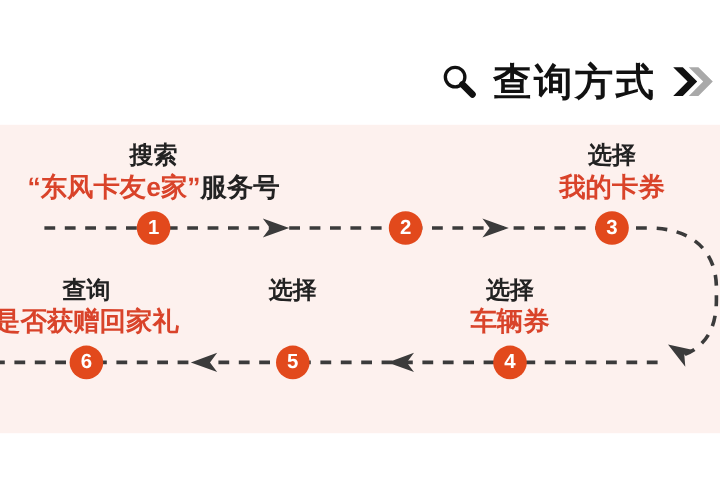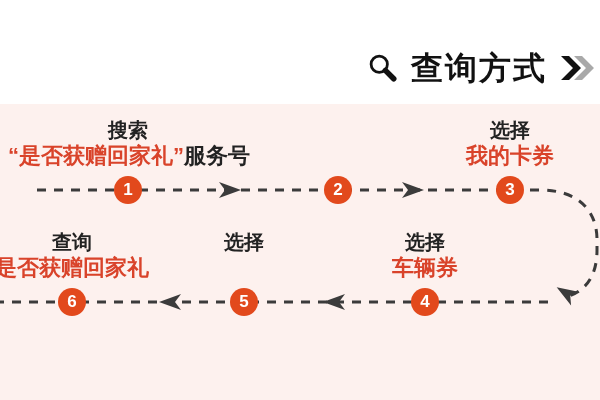--- a/index.html
+++ b/index.html
@@ -20,21 +20,21 @@
     display:flex;align-items:center;justify-content:flex-end;gap:13px;
   }
   .title-text{
     font-size:32px;font-weight:bold;color:var(--title_color);
     letter-spacing:2px;line-height:1;
   }
   .icon-wrap{display:flex;align-items:center;}
 
   
   .panel{
-    position:absolute;left:0;top:104px;width:600px;height:297px;
+    position:absolute;left:0;top:104px;width:600px;height:257px;
     background:var(--panel_bg);
   }
   .flow-svg{position:absolute;left:0;top:0;width:600px;height:241px;}
   .flow-path{fill:none;stroke:var(--line_color);stroke-width:3;stroke-dasharray:9 8;}
   .arrow{fill:var(--line_color);}
 
   
   .step{
     position:absolute;width:240px;text-align:center;white-space:nowrap;
   }
@@ -89,21 +89,21 @@
       <polygon class="arrow" points="-11,-8 11,0 -11,8 -5,0" transform="translate(413,86)"></polygon>
 
       <polygon class="arrow" points="-11,-8 11,0 -11,8 -5,0" transform="translate(566,189) rotate(212)"></polygon>
 
       <polygon class="arrow" points="-11,-8 11,0 -11,8 -5,0" transform="translate(170,198) rotate(180)"></polygon>
       <polygon class="arrow" points="-11,-8 11,0 -11,8 -5,0" transform="translate(334,198) rotate(180)"></polygon>
     </svg>
 
     <div class="step" style="left:8px;top:13px">
       <div class="action">搜索</div>
-      <div class="value"><span class="hl">“是否获赠回家礼”</span><span class="sfx">服务号</span></div>
+      <div class="value"><span class="hl">“东风卡友e家”</span><span class="sfx">服务号</span></div>
     </div>
     <div class="step" style="left:390px;top:13px">
       <div class="action">选择</div>
       <div class="value"><span class="hl">我的卡券</span><span class="sfx"></span></div>
     </div>
 
     <div class="step" style="left:-48px;top:125px">
       <div class="action">查询</div>
       <div class="value"><span class="hl">是否获赠回家礼</span><span class="sfx"></span></div>
     </div>

